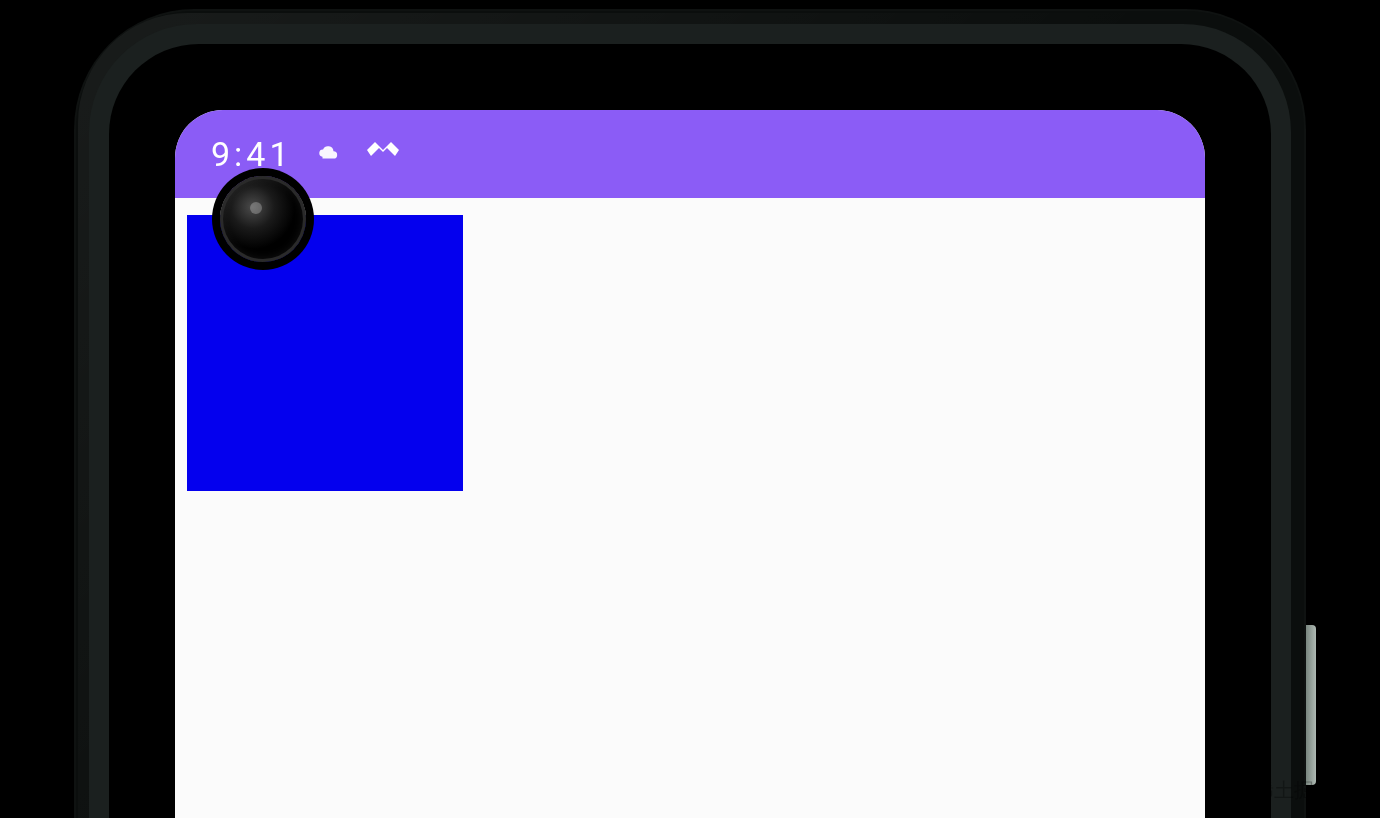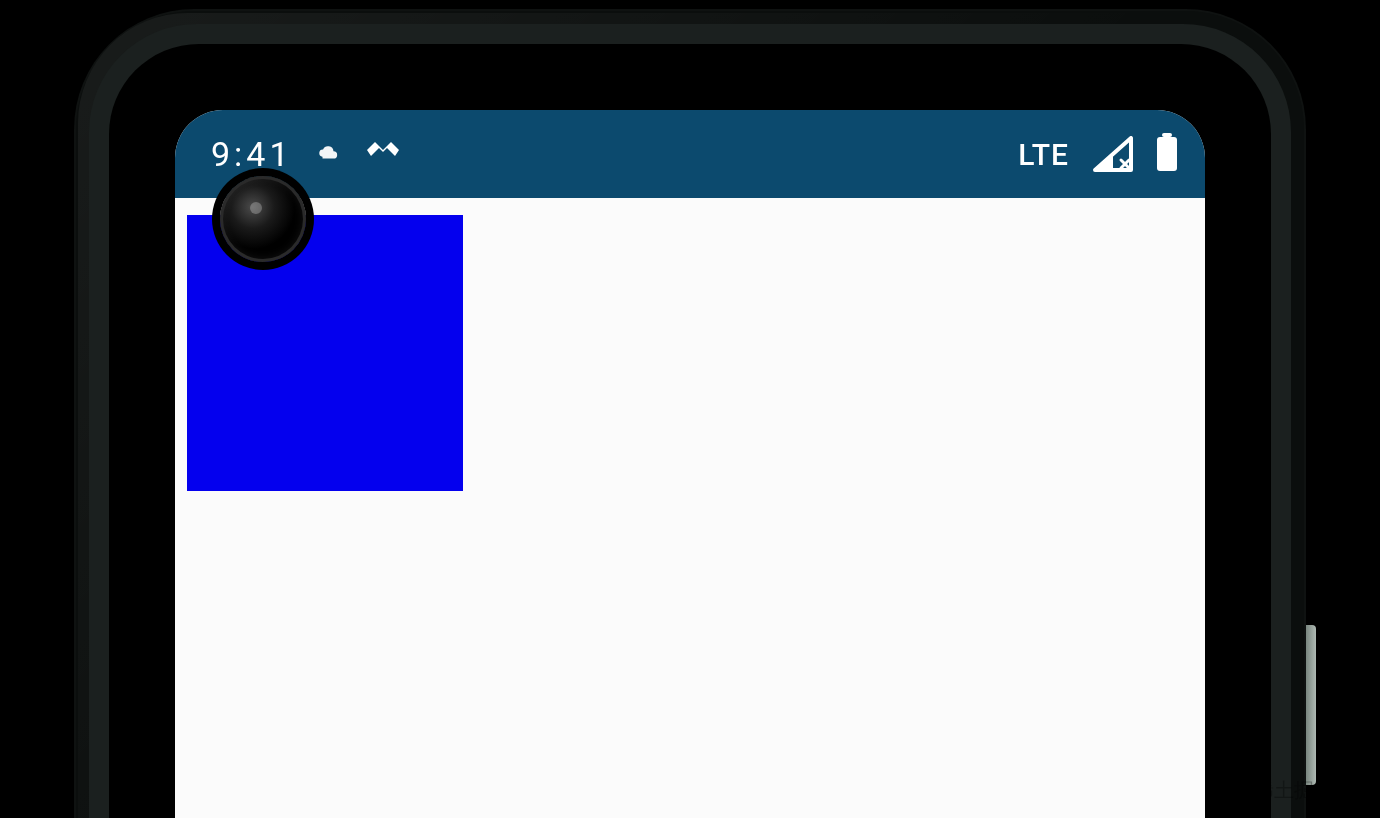--- a/index.html
+++ b/index.html
@@ -59,21 +59,21 @@
     left: 66px; right: 66px; top: 66px; bottom: 0;
     background: #fbfbfb;
     border-top-left-radius: 48px;
     border-top-right-radius: 48px;
     overflow: hidden;
   }
 
   
   .status-bar {
     height: 88px;
-    background: #0c4a6e;   
+    background: #8b5cf6;   
     display: flex;
     justify-content: space-between;
     padding: 0 28px 0 36px;
     color: #fff;
     font-size: 30px;
     letter-spacing: 1px;
   }
   .status-left, .status-right { display: flex; align-items: center; gap: 24px; }
   .clock { font-weight: 400; font-size: 34px; letter-spacing: 4px; }
 
@@ -168,34 +168,20 @@
                 </svg>
             </span>
 
             <span>
               <svg width="40" height="30" viewBox="0 0 40 30" fill="#fff">
                 <path d="M4 14 L12 6 L20 14 L28 6 L36 14 L32 20 L24 12 L20 16 L16 12 L8 20 Z"></path>
               </svg>
             </span>
           </div>
 
-          <div class="status-right">
-            <span class="lte">LTE</span>
-            <span class="signal-wrap">
-              <svg width="40" height="36" viewBox="0 0 40 36">
-                <path d="M2 34 L38 2 L38 34 Z" fill="none" stroke="#fff" stroke-width="4" stroke-linejoin="round"></path>
-                <path d="M2 34 L20 18 L20 34 Z" fill="#fff"></path>
-                <g stroke="#fff" stroke-width="3" stroke-linecap="round">
-                  <line x1="28" y1="24" x2="36" y2="32"></line>
-                  <line x1="36" y1="24" x2="28" y2="32"></line>
-                </g>
-              </svg>
-            </span>
-            <span class="battery"></span>
-          </div>
         </div>
 
         <div class="app-content">
           <div class="blue-box"></div>
         </div>
 
         <div class="camera-hole"></div>
       </div>
 
     </div>

